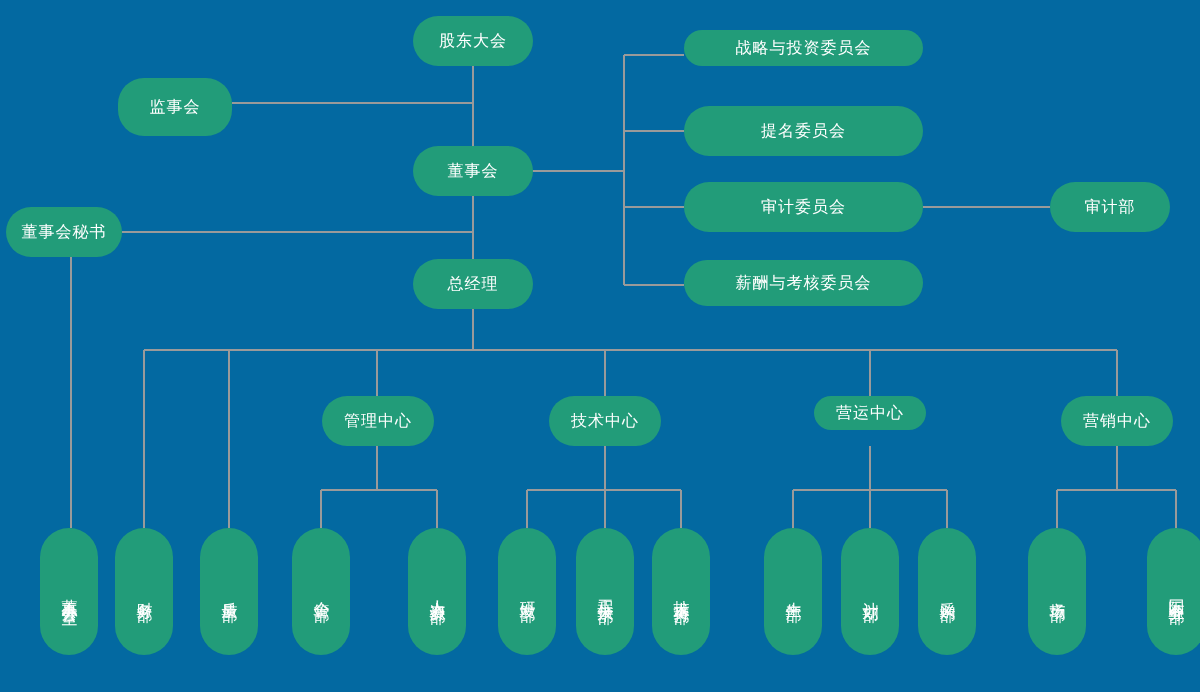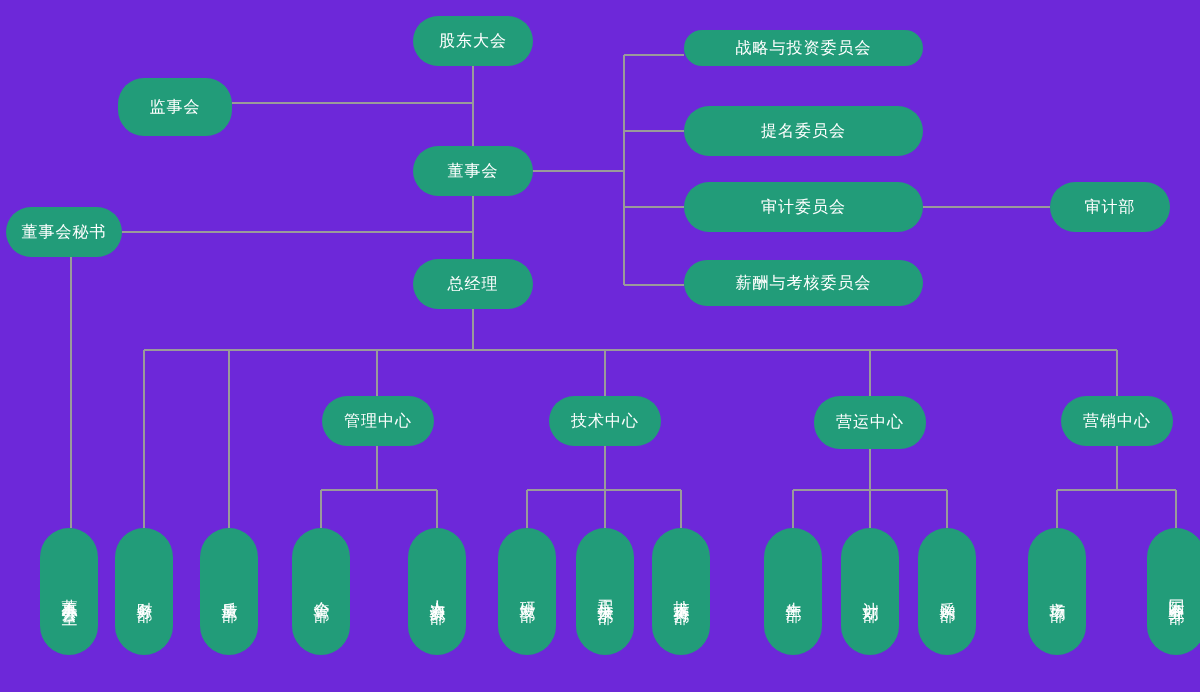--- a/index.html
+++ b/index.html
@@ -1,19 +1,19 @@
 <!DOCTYPE html>
 <html><head>
 <meta charset="utf-8">
 <style>
   html,body{margin:0;padding:0;background:#ffffff;}
   #chart{
     position:relative;
     width:1200px;height:692px;
-    background:#6d28d9;
+    background:#0369a1;
     font-family:"Liberation Sans","DejaVu Sans",sans-serif;
     overflow:hidden;
   }
   svg.links{position:absolute;left:0;top:0;width:1200px;height:692px;pointer-events:none;}
   .node{
     position:absolute;
     background:#229C79;
     color:#ffffff;
     display:flex;
     align-items:center;
@@ -144,21 +144,21 @@
   </div>
 
   <div class="node h" style="left:322px;top:396px;width:112px;height:50px;">
     <span>管理中心</span>
   </div>
 
   <div class="node h" style="left:549px;top:396px;width:112px;height:50px;">
     <span>技术中心</span>
   </div>
 
-  <div class="node h" style="left:814px;top:396px;width:112px;height:53px;">
+  <div class="node h" style="left:814px;top:396px;width:112px;height:34px;">
     <span>营运中心</span>
   </div>
 
   <div class="node h" style="left:1061px;top:396px;width:112px;height:50px;">
     <span>营销中心</span>
   </div>
 
   <div class="node v" style="left:40px;top:528px;width:58px;height:127px;">
     <span>董事会办公室</span>
   </div>

